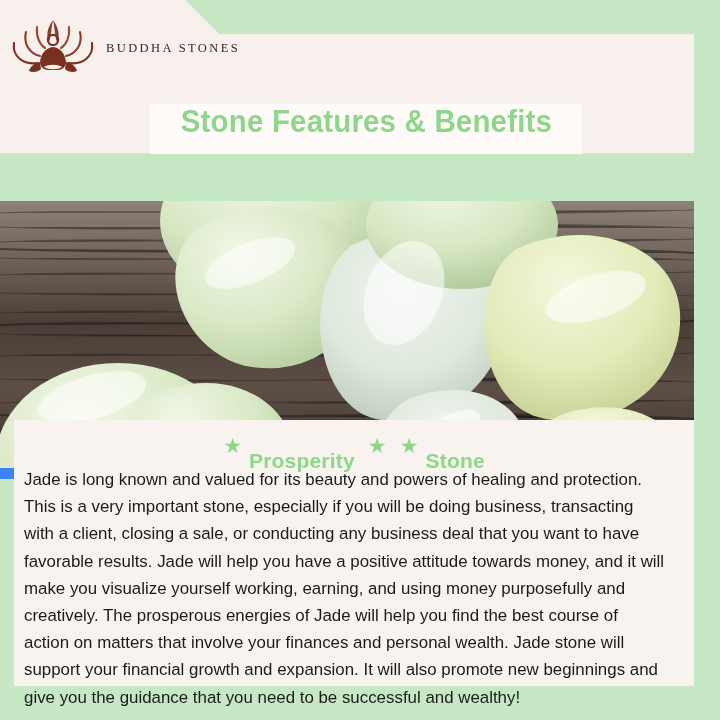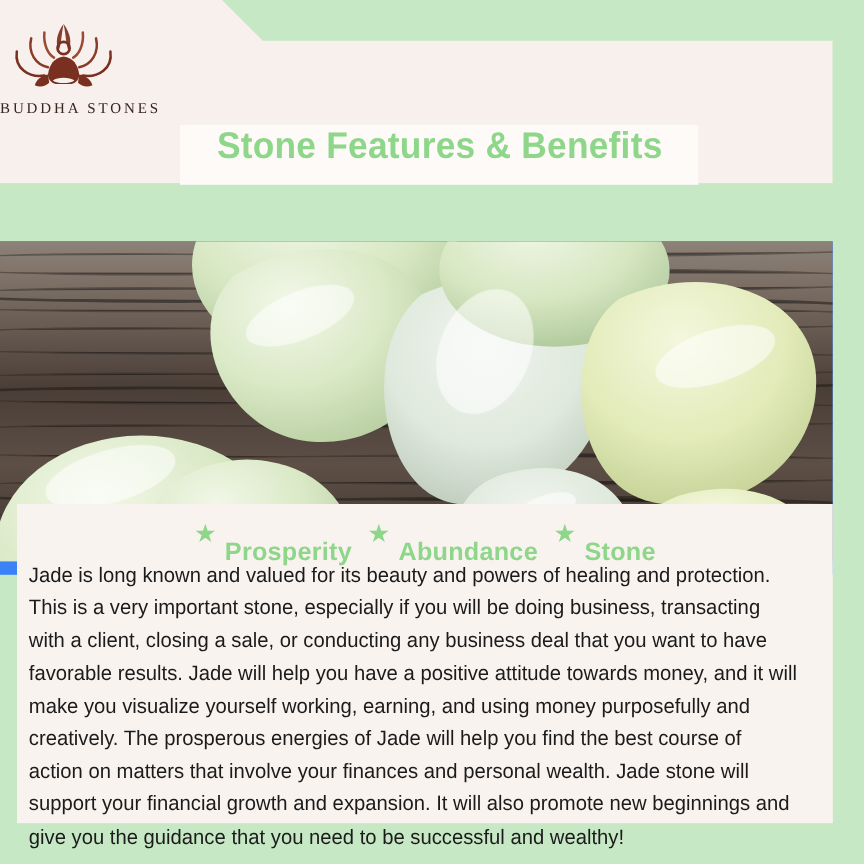--- a/index.html
+++ b/index.html
@@ -26,21 +26,21 @@
   
   .header-panel{
     position:absolute;left:0;top:0;width:694px;height:153px;background:#f7f0ec;
     -webkit-clip-path:polygon(0 0, 185px 0, 219px 34px, 694px 34px, 694px 153px, 0 153px);
     clip-path:polygon(0 0, 185px 0, 219px 34px, 694px 34px, 694px 153px, 0 153px);
   }
 
   
   .logo-wrap{
     position:absolute;left:0;top:14px;width:694px;
-    display:flex;flex-direction:column;
+    display:flex;flex-direction:row;align-items:center;
   }
   .logo-mark{width:106px;height:66px;display:block;}
   .logo-word{
     margin-top:3px;font-family:"Liberation Serif", serif;
     font-size:12.5px;letter-spacing:2.4px;color:#3a2420;font-weight:400;
   }
 
   
   .title-strip{
     position:absolute;left:150px;top:104px;width:432px;height:50px;
@@ -219,21 +219,20 @@
   </div>
 
   <div class="body-panel">
     <div class="benefits">
       <div class="benefit">
         <span class="star">★</span>
         <span class="benefit-label">Prosperity</span>
       </div>
       <div class="benefit">
         <span class="star">★</span>
-        <span class="benefit-label">Abundance</span>
       </div>
       <div class="benefit">
         <span class="star">★</span>
         <span class="benefit-label">Stone</span>
       </div>
     </div>
     <div class="description">Jade is long known and valued for its beauty and powers of healing and protection. This is a very important stone, especially if you will be doing business, transacting with a client, closing a sale, or conducting any business deal that you want to have favorable results. Jade will help you have a positive attitude towards money, and it will make you visualize yourself working, earning, and using money purposefully and creatively. The prosperous energies of Jade will help you find the best course of action on matters that involve your finances and personal wealth. Jade stone will support your financial growth and expansion. It will also promote new beginnings and give you the guidance that you need to be successful and wealthy!</div>
   </div>
 
 </div>

